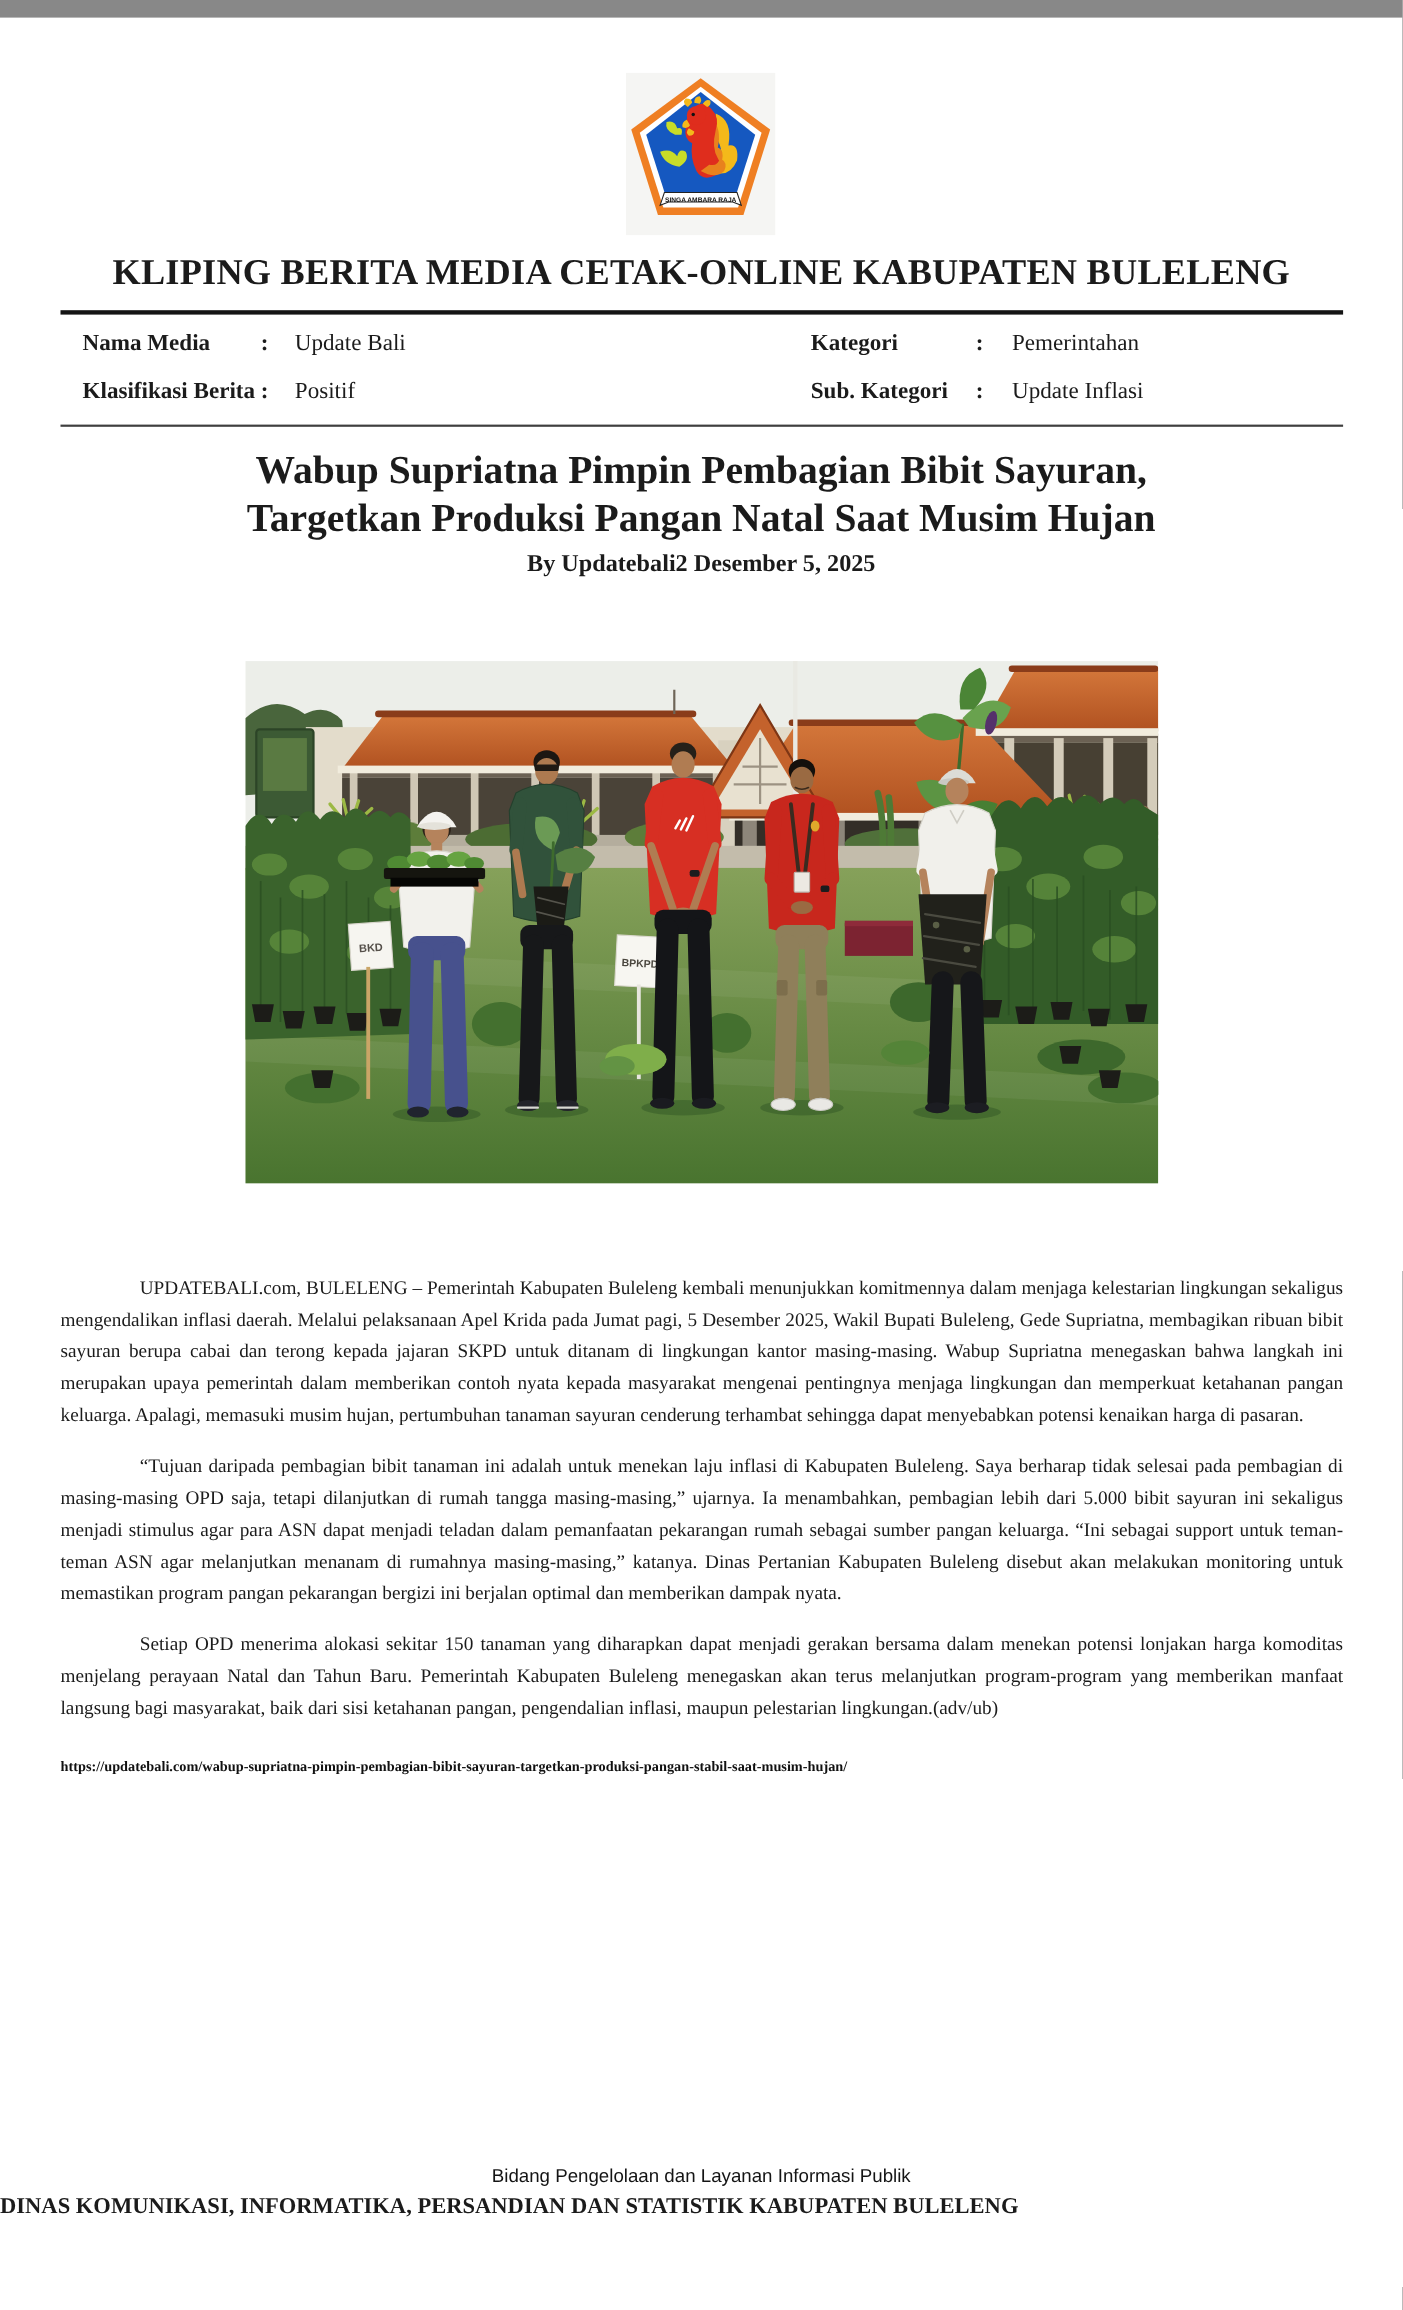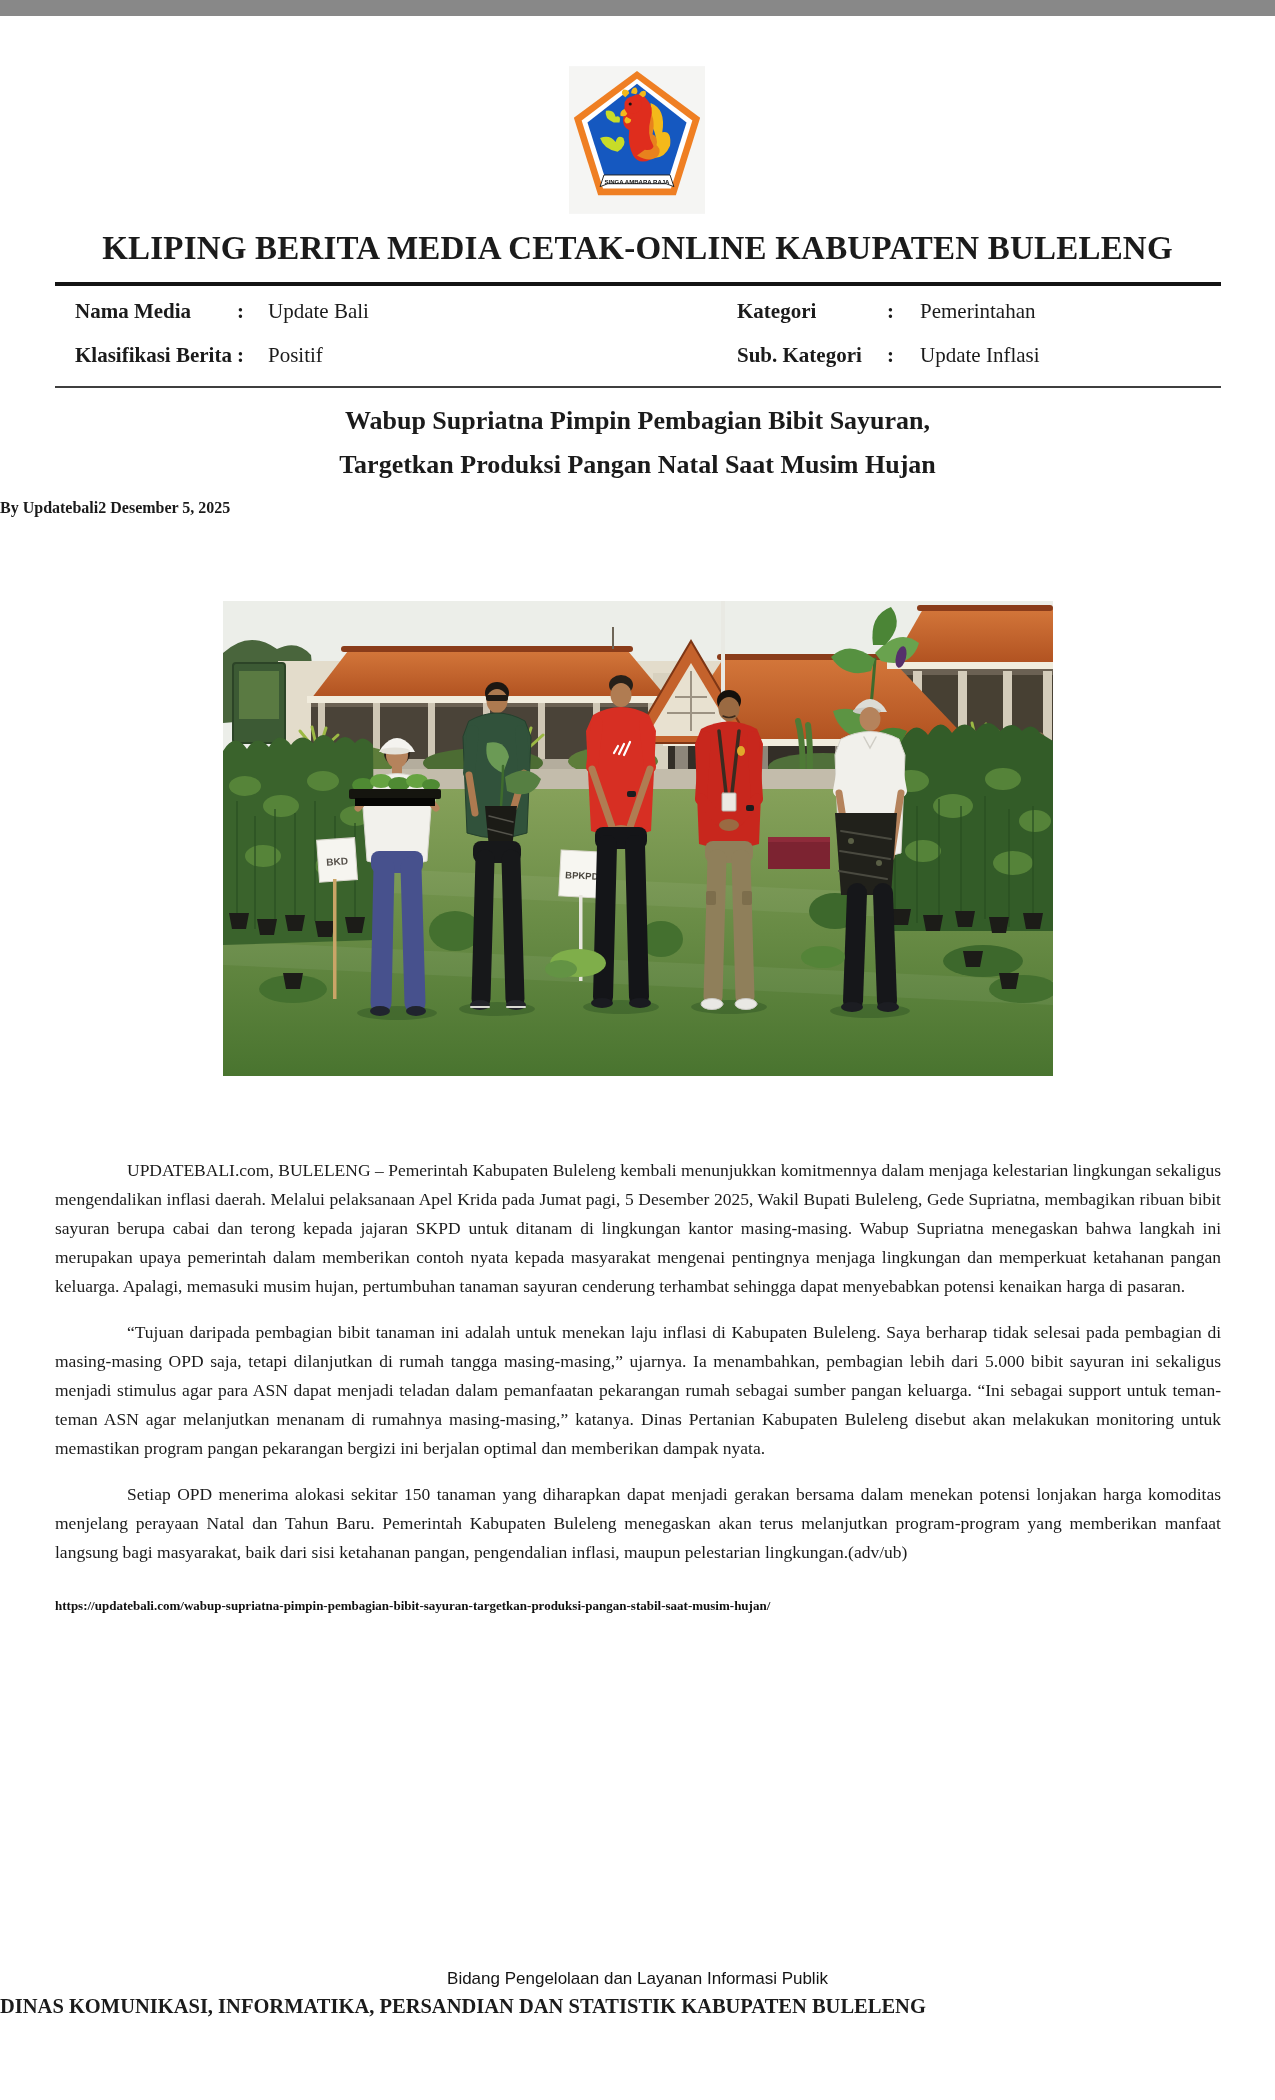--- a/index.html
+++ b/index.html
@@ -13,24 +13,24 @@
   .rule2{top:370px;height:2px;background:#3f3f3f;}
   .meta-row{position:absolute;left:75px;width:1145px;display:flex;font-size:21px;}
   .meta-row.r1{top:283px;} .meta-row.r2{top:327px;}
   .cell-left{width:662px;display:flex;}
   .cell-right{display:flex;flex:1;}
   .m-label{font-weight:700;}
   .cell-left .m-label{width:162px;} .cell-right .m-label{width:150px;}
   .m-colon{font-weight:700;}
   .cell-left .m-value{margin-left:24px;text-align:right;} .cell-right .m-value{margin-left:26px;}
   .article-title{position:absolute;left:0;width:100%;text-align:center;
-        font-size:26px;font-weight:700;white-space:nowrap;}
+        font-size:36px;font-weight:700;white-space:nowrap;}
   .at1{top:390px;} .at2{top:434px;}
-  .byline{position:absolute;top:483px;left:0;width:100%;text-align:left;
-        font-size:16px;font-weight:700;}
+  .byline{position:absolute;top:483px;left:0;width:100%;text-align:center;
+        font-size:22px;font-weight:700;}
   .photo{position:absolute;top:585px;left:223px;width:830px;height:475px;}
   .bodytext{position:absolute;top:1140px;left:55px;width:1166px;}
   .bodytext p{margin:0 0 17px 0;text-align:justify;text-indent:72px;
         font-size:17.5px;line-height:29px;}
   .url-line{margin-top:24px;font-weight:700;text-indent:0 !important;
         word-break:break-all;text-align:left !important;color:#111;text-decoration:none;display:block;
         font-size:13px;line-height:29px;}
   .footer1{position:absolute;top:1953px;left:0;width:100%;text-align:center;
         font-family:"Liberation Sans",sans-serif;font-size:17px;color:#141414;}
   .footer2{position:absolute;top:1979px;left:0;width:100%;text-align:left;

